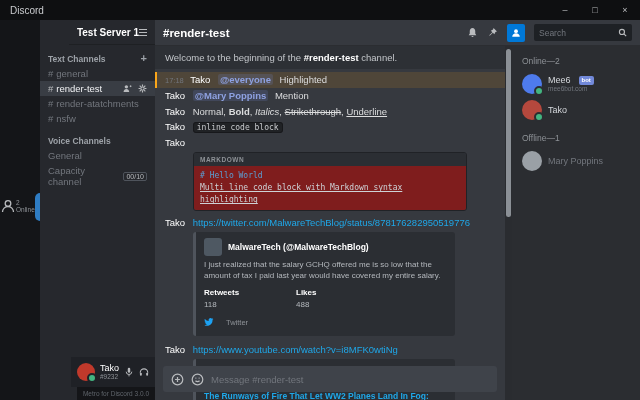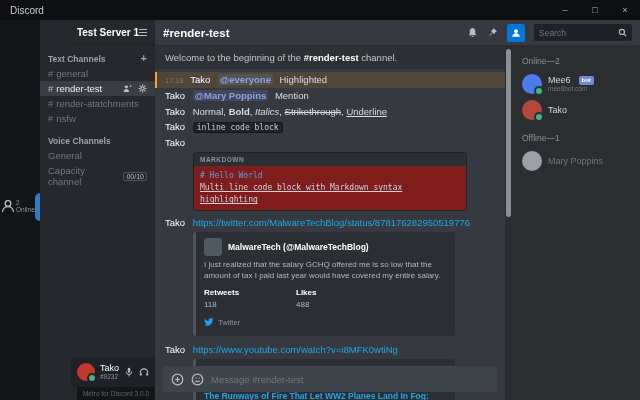--- a/index.html
+++ b/index.html
@@ -80,21 +80,21 @@
   .link{color:#1fa7e8;cursor:pointer;}
   .embed{margin:2px 0 5px 28px;background:#2b2e33;border-left:3px solid #4f545c;border-radius:3px;padding:6px 8px;width:262px;box-sizing:border-box;}
   .tw-head{display:flex;align-items:center;gap:6px;}
   .tw-avatar{width:18px;height:18px;border-radius:3px;background:#4e5862;flex-shrink:0;}
   .tw-title{font-size:8.5px;font-weight:bold;color:#fff;}
   .tw-body{font-size:8px;color:#b4b8bd;margin-top:3px;line-height:1.4;}
   .tw-stats{display:flex;margin-top:5px;}
   .tw-col{width:92px;}
   .tw-lbl{font-size:8px;font-weight:bold;color:#fff;}
   .tw-val{font-size:8px;color:#b4b8bd;margin-top:1px;}
-  .tw-foot{display:flex;align-items:center;gap:4px;margin-top:6px;}
+  .tw-foot{display:flex;align-items:center;gap:12px;margin-top:6px;}
   .tw-prov{font-size:7.5px;color:#8e9297;}
   .yt-prov{font-size:7px;color:#b4b8bd;}
   .yt-author{font-size:8px;color:#fff;margin-top:2px;}
   .yt-title{font-size:8.5px;font-weight:bold;color:#1fa7e8;margin-top:2px;line-height:1.3;}
   .inputbar{position:absolute;left:8px;right:8px;bottom:8px;height:26px;background:#3f434a;border-radius:3px;display:flex;align-items:center;padding:0 8px;gap:7px;box-sizing:border-box;z-index:10;}
   .inputbar .iicon{color:#b9bbbe;display:flex;}
   .inputbar .ph{flex:1;font-size:9.5px;color:#72767d;}
 
   
   .vscroll{position:absolute;left:505px;width:7px;top:46px;bottom:0;background:#2a2c30;z-index:16;}

